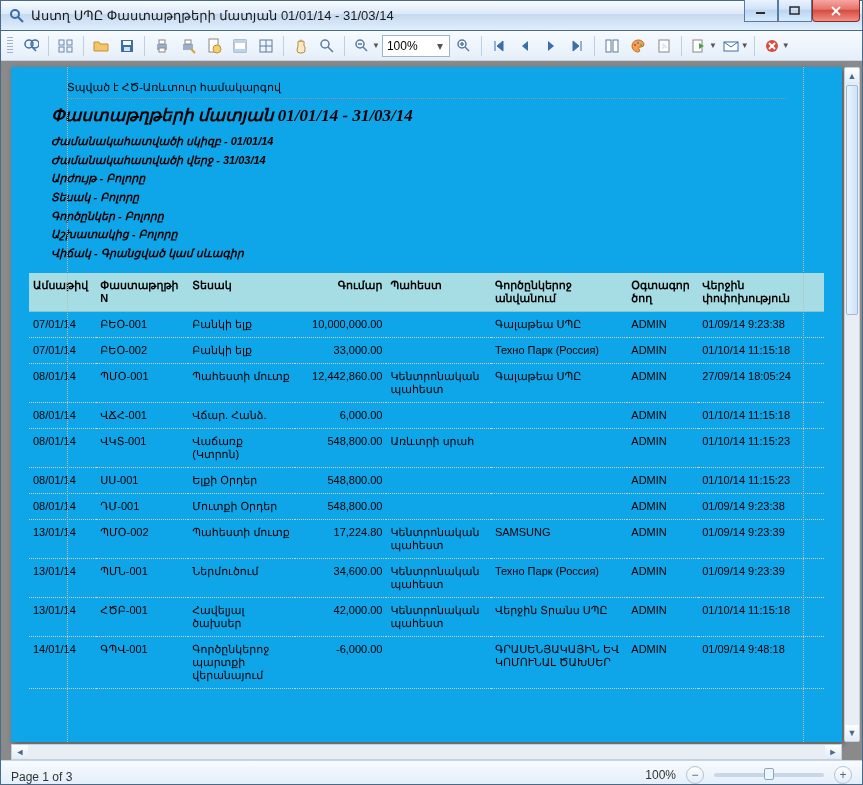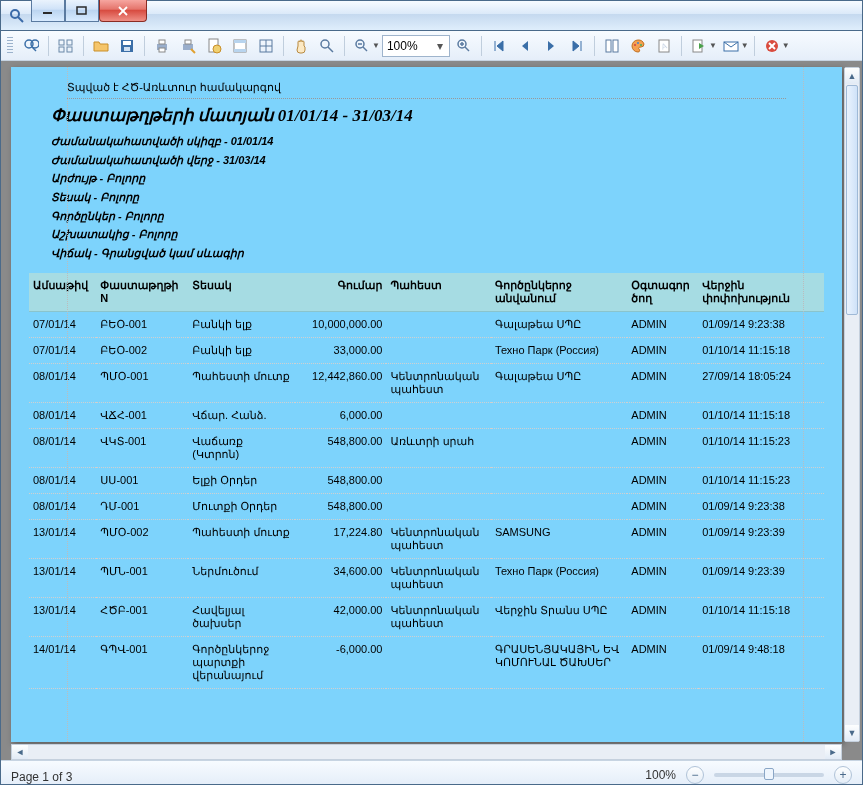--- a/index.html
+++ b/index.html
@@ -22,21 +22,21 @@
   
   .toolbar { height:30px; background:linear-gradient(to bottom,#f7fbff,#e5eef9); border-bottom:1px solid #c7d4e2; display:flex; align-items:center; padding:0 6px; gap:2px;}
   .toolbar .grip { width:6px; height:18px; margin-right:4px; background:repeating-linear-gradient(to bottom,#9bb2cc 0 1px,transparent 1px 3px); }
   .tb { width:24px; height:24px; display:flex; align-items:center; justify-content:center; border-radius:3px; }
   .tb svg { width:16px; height:16px; }
   .sep { width:1px; height:20px; background:#c0cedd; margin:0 3px;}
   .zoombox { height:22px; width:68px; border:1px solid #9fb4cc; background:#fff; display:flex; align-items:center; padding:0 4px; font-size:12px; justify-content:space-between;}
   .zoombox .dd { width:10px; text-align:center; color:#555;}
   
   .content { flex:1; background:#8a8a8a; position:relative; overflow:hidden; }
-  .content-inner { position:absolute; top:6px; left:10px; right:20px; bottom:18px; background:#7dd3fc; box-shadow:2px 2px 6px rgba(0,0,0,0.35); overflow:hidden; }
+  .content-inner { position:absolute; top:6px; left:10px; right:20px; bottom:18px; background:#0ea5e9; box-shadow:2px 2px 6px rgba(0,0,0,0.35); overflow:hidden; }
   .page { padding:14px 18px 0 18px; font-family: Tahoma, "Segoe UI", sans-serif; color:#000;}
   .src-line { font-size:11px; margin:0 38px 6px 38px; border-bottom:1px dotted #999; padding-bottom:4px;}
   .head-block { margin:0 38px 10px 22px; }
   .doc-title { font-size:17px; font-weight:bold; font-style:italic; margin-bottom:6px; font-family:Tahoma;}
   .meta { font-size:11px; font-weight:bold; font-style:italic; line-height:1.7;}
   table { width:100%; border-collapse:collapse; font-size:11px;}
   thead th { background:#a6dce3; text-align:left; padding:6px 4px; font-weight:bold; color:#000; border-bottom:1px solid #8ac4cc; vertical-align:top;}
   tbody td { padding:6px 4px; vertical-align:top; border-bottom:1px dotted #d0d0d0;}
   td.num { text-align:right; white-space:nowrap; }
   th.num { text-align:right; }
@@ -64,20 +64,21 @@
 
 <div class="window">
 
   <div class="titlebar">
     <span class="icon">
       <svg viewBox="0 0 16 16">
           <circle cx="6" cy="6" r="4" fill="none" stroke="#3a6aa8" stroke-width="2"></circle>
           <line x1="9" y1="9" x2="14" y2="14" stroke="#3a6aa8" stroke-width="2"></line>
         </svg>
     </span>
+    <span class="title">Աստղ ՍՊԸ Փաստաթղթերի մատյան 01/01/14 - 31/03/14</span>
     <div class="winbtns">
       <div class="winbtn min">
           <svg viewBox="0 0 12 10">
             <rect x="1" y="6" width="9" height="2" fill="#2a2a2a"></rect>
           </svg>
         </div>
       <div class="winbtn max">
           <svg viewBox="0 0 12 10">
             <rect x="1" y="1" width="9" height="7" fill="none" stroke="#2a2a2a" stroke-width="1.5"></rect>
           </svg>

